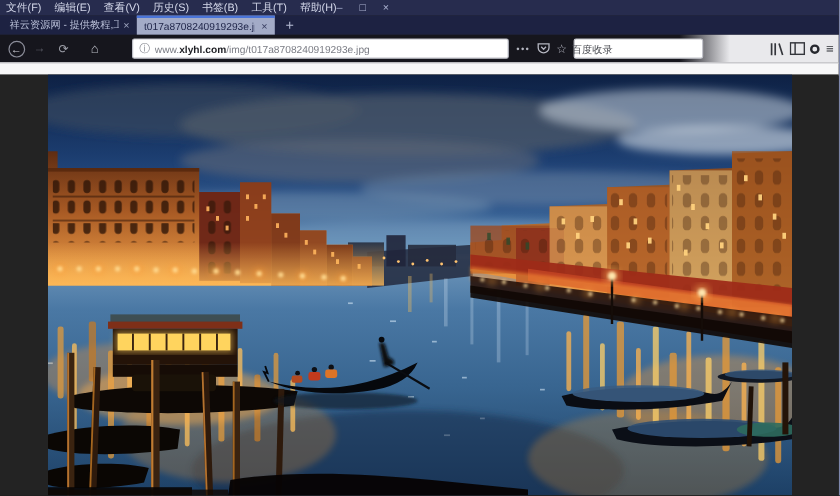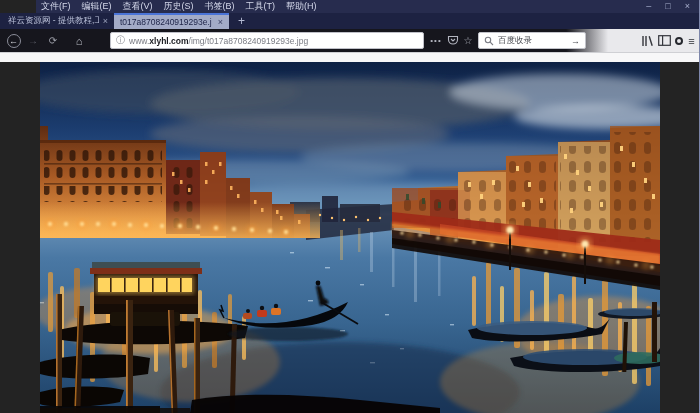--- a/index.html
+++ b/index.html
@@ -1,21 +1,21 @@
 <!DOCTYPE html>
 <html><head>
 <meta charset="utf-8">
 <style>
   html,body{margin:0;padding:0;background:#232323;}
   .window{position:relative;width:700px;height:413px;overflow:hidden;
     font-family:"Liberation Sans",sans-serif;background:#232323;
     border-right:1px solid #7d86aa;box-sizing:border-box;}
   
   .menubar{position:absolute;top:0;left:0;right:0;height:13px;background:#272c4e;
-    display:flex;align-items:center;justify-content:space-between;padding:0 5px;box-sizing:border-box;margin-left:36px;}
+    display:flex;align-items:center;padding:0 5px;box-sizing:border-box;}
   .menus{display:flex;gap:11px;}
   .menu-item{font-size:9px;color:#d4d8ea;line-height:13px;white-space:nowrap;}
   .win-controls{display:flex;gap:14px;margin-right:4px;}
   .win-controls span{font-size:9px;color:#aab1cf;line-height:13px;}
   
   .tabbar{position:absolute;top:13px;left:0;right:0;height:16px;background:#1d2242;
     display:flex;align-items:stretch;}
   .tab{display:flex;align-items:center;justify-content:space-between;box-sizing:border-box;
     padding:0 6px;overflow:hidden;}
   .tab.inactive{width:112px;margin-left:2px;}
@@ -41,21 +41,21 @@
   .urlbar{position:absolute;left:110px;top:3px;width:314px;height:17px;background:#fff;
     border:1px solid #bfc0c8;border-radius:2px;display:flex;align-items:center;padding:0 5px;gap:4px;}
   .info-ic{font-size:9px;color:#85878f;flex:none;}
   .url-text{font-size:8.5px;white-space:nowrap;overflow:hidden;text-align:center;}
   .url-dim{color:#7a7c84;}
   .url-domain{color:#1c1d22;font-weight:bold;}
   .pgact{left:428px;width:16px;font-size:8px;color:#b4b6c0;letter-spacing:1px;}
   .pocket{left:446px;width:14px;}
   .star{left:461px;width:14px;font-size:10px;color:#b4b6c0;}
   .searchbar{position:absolute;left:478px;top:3px;width:108px;height:17px;background:#fff;
-    border:1px solid #c2c3ca;border-radius:2px;display:flex;align-items:center;padding:0 5px;gap:4px;}
+    border:1px solid #c2c3ca;border-radius:2px;display:flex;align-items:center;padding:0 5px;gap:4px;flex-direction:column;}
   .searchbar input{border:none;outline:none;background:transparent;flex:1;min-width:0;
     font-size:8.5px;color:#4a4c52;font-family:"Liberation Sans",sans-serif;padding:0;}
   .go-arrow{font-size:9px;color:#4a4c52;flex:none;}
   .lib{right:44px;width:16px;}
   .sidebar-ic{right:27px;width:16px;}
   .ring{right:13px;width:14px;}
   .ring .o{width:8px;height:8px;border:2.2px solid #26282e;border-radius:50%;}
   .menu-ic{right:1px;width:13px;font-size:11px;font-weight:bold;color:#2e3036;}
   
   .pageband{position:absolute;top:52px;left:0;right:0;height:10px;background:#f7f7f8;

